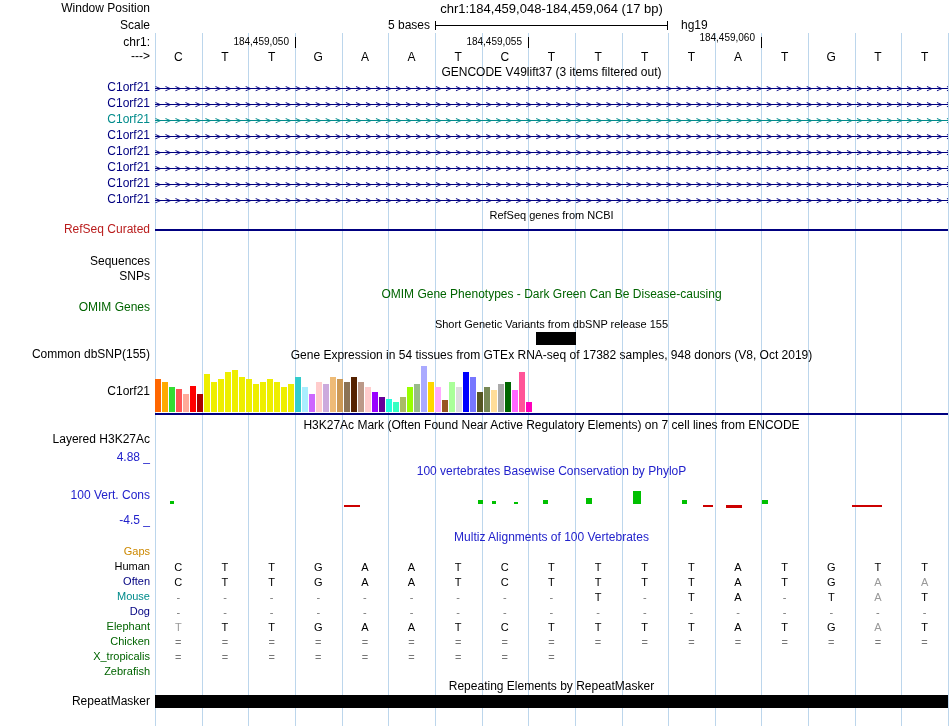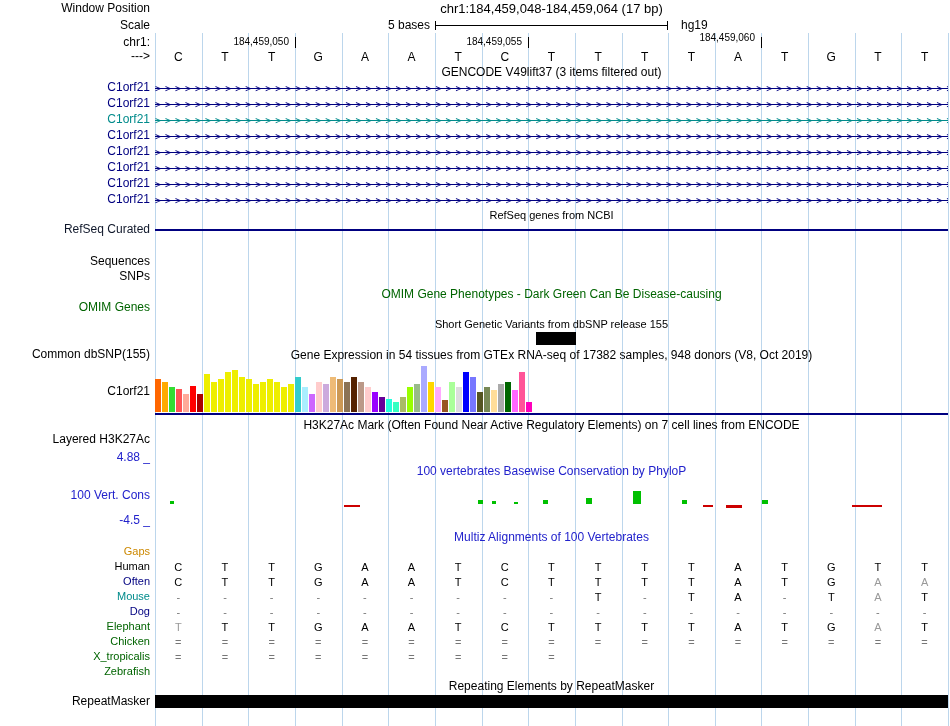--- a/index.html
+++ b/index.html
@@ -2,21 +2,21 @@
 <html><head>
 <meta charset="utf-8">
 <style>
   html,body{margin:0;padding:0;background:#fff;}
   #stage{position:relative;width:950px;height:726px;background:#fff;overflow:hidden;
          font-family:"Liberation Sans",sans-serif;color:#000;}
   .lbl{position:absolute;left:0;width:150px;text-align:right;font-size:12px;line-height:13px;white-space:nowrap;}
   .ctr{position:absolute;left:155px;width:793px;text-align:center;font-size:12px;line-height:13px;white-space:nowrap;}
   .abs{position:absolute;font-size:12px;line-height:13px;white-space:nowrap;}
   .small{font-size:11px;}
-  .blue{color:#2222CC;} .green{color:#006400;} .navy{color:#0f172a;}
+  .blue{color:#2222CC;} .green{color:#006400;} .navy{color:#b91c1c;}
   .hdr{position:absolute;top:2px;left:155px;width:793px;display:flex;justify-content:center;gap:18px;
        font-size:13px;line-height:14px;white-space:nowrap;}
   .vline{position:absolute;top:33px;bottom:0;width:1px;background:#BCD6EC;}
   .scale-line{position:absolute;left:435px;top:25px;width:233px;height:1px;background:#000;}
   .scale-tick{position:absolute;top:21px;width:1px;height:9px;background:#000;}
   .ruler-num{position:absolute;width:140px;text-align:right;font-size:10px;line-height:12px;}
   .ruler-tick{position:absolute;width:1px;height:11px;background:#000;}
   #base-row{position:absolute;left:155px;top:50px;width:793px;display:flex;font-size:12px;line-height:14px;}
   .cell{flex:1;text-align:center;}
   .gene-line{position:absolute;left:155px;width:793px;height:16px;overflow:hidden;}

